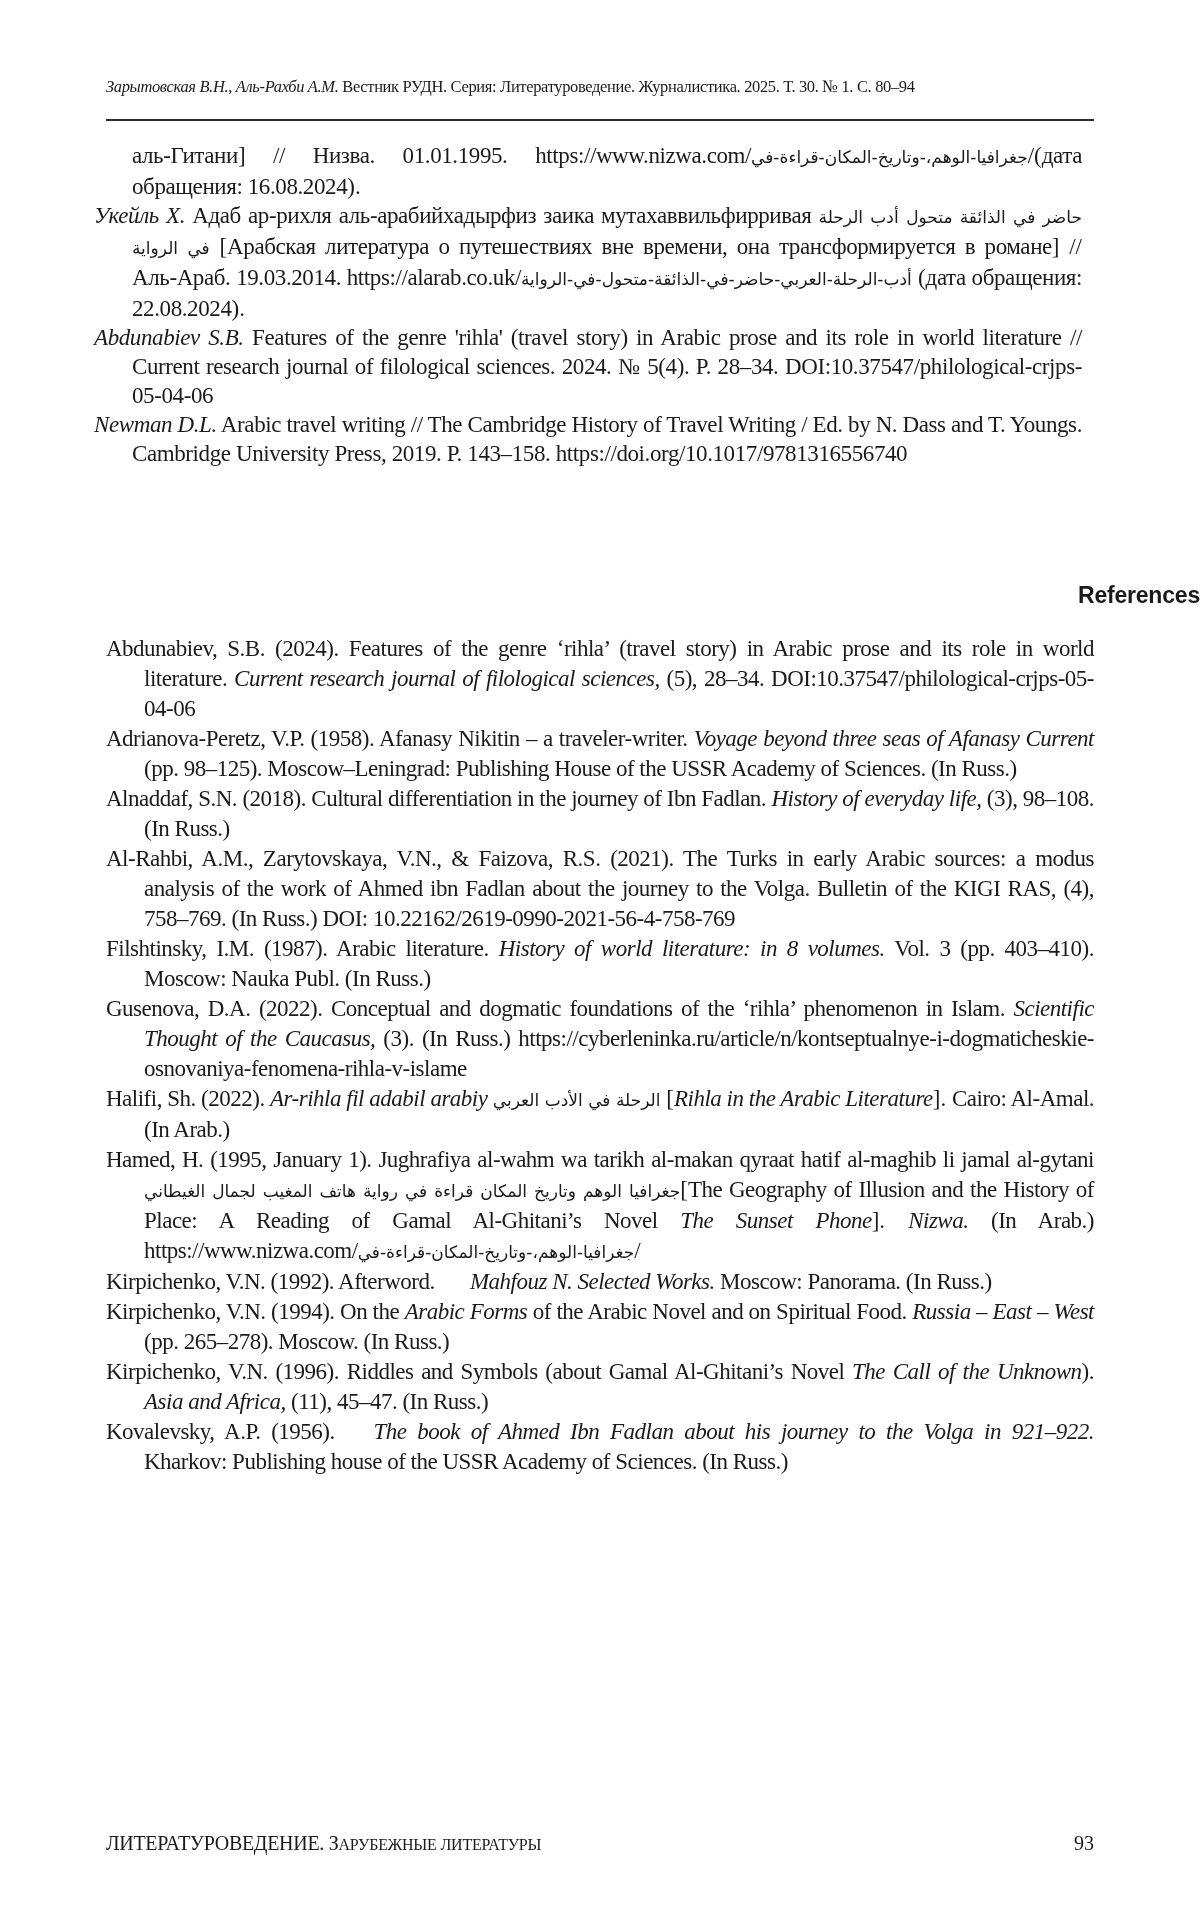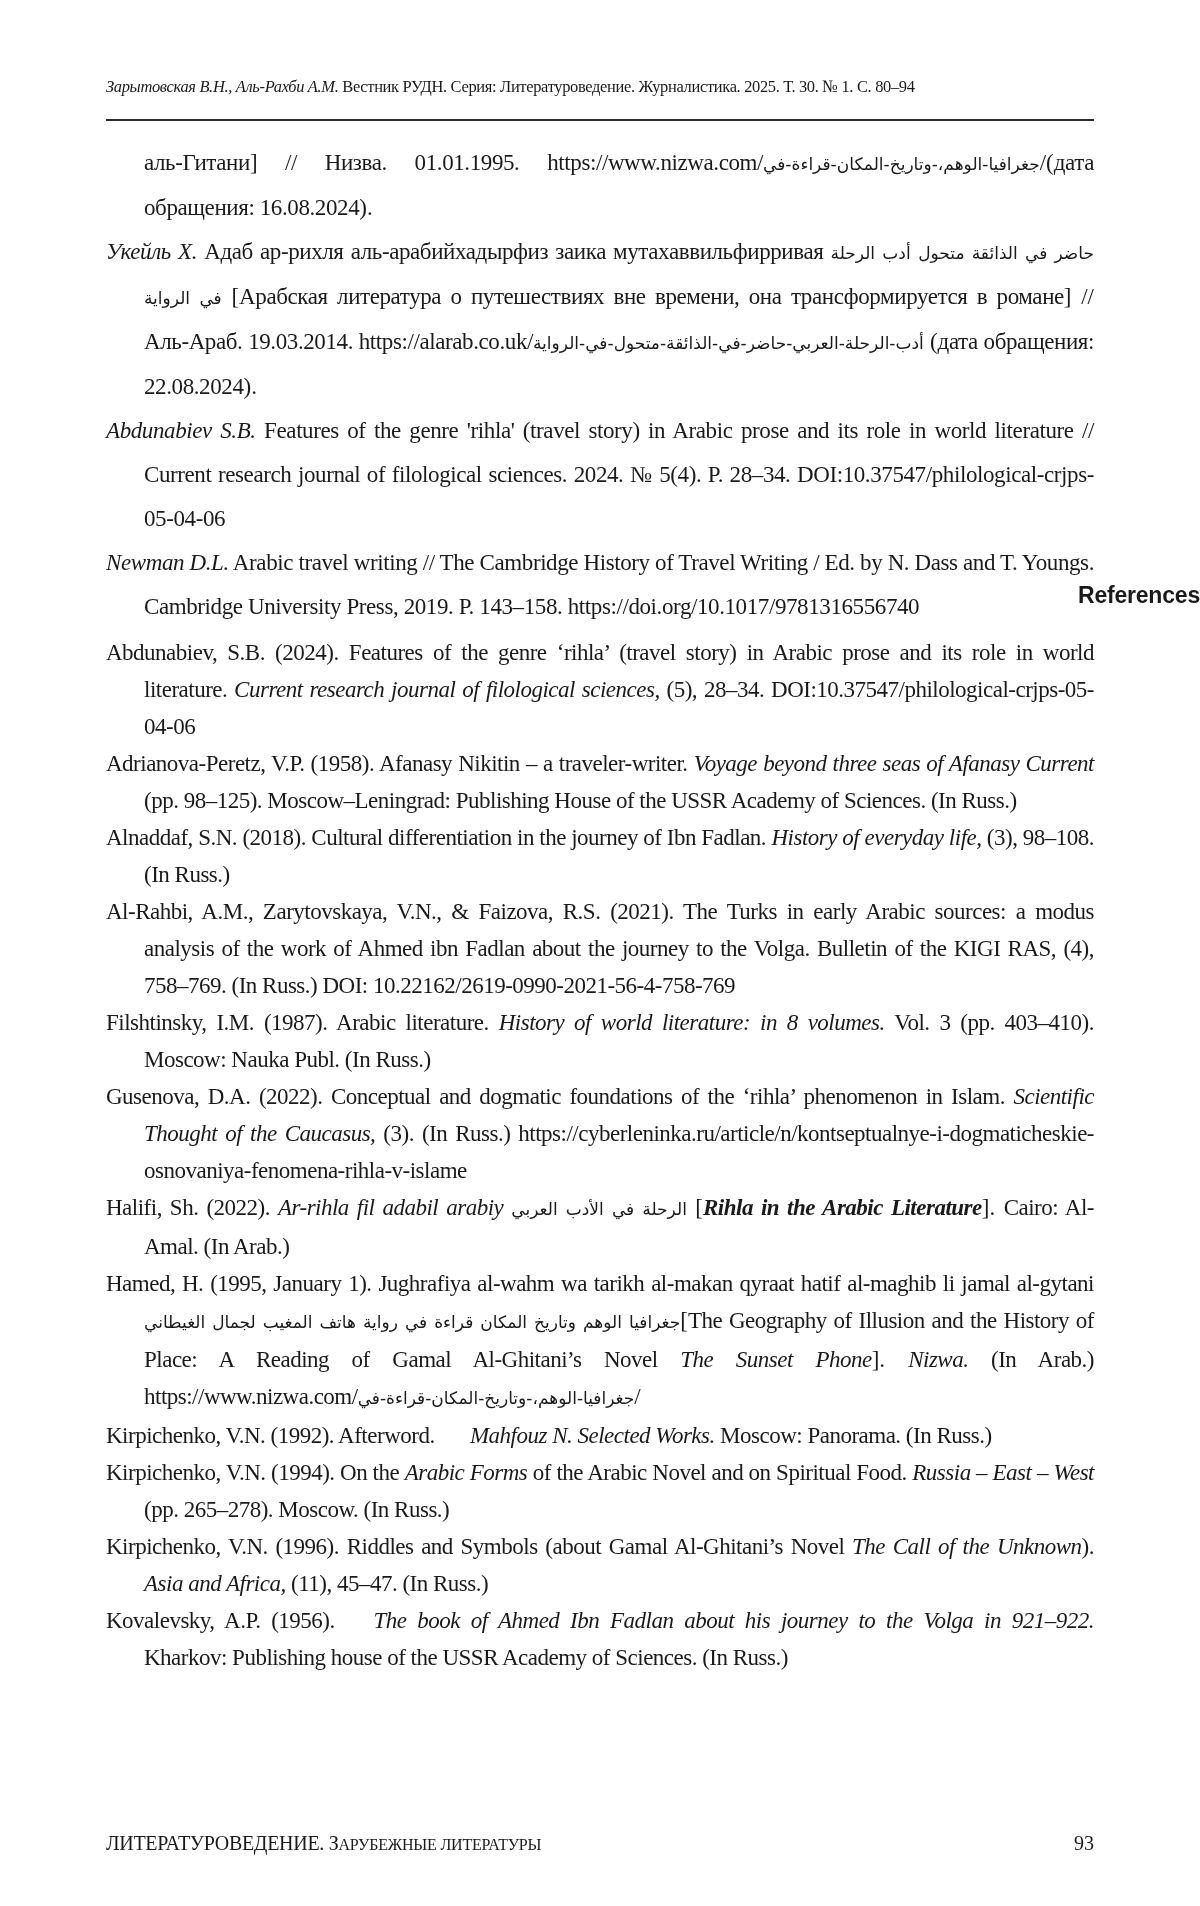--- a/index.html
+++ b/index.html
@@ -11,37 +11,37 @@
     position: absolute; left: 106px; top: 76px; width: 988px;
     font-size: 17.5px; letter-spacing: -0.35px; white-space: nowrap;
     transform: scaleX(0.94); transform-origin: left top;
   }
   .running-head .authors { font-style: italic; }
   .head-rule {
     position: absolute; left: 106px; top: 119px; width: 988px; height: 0;
     border-top: 2px solid #2a2a2a;
   }
   .body-text {
-    position: absolute; left: 106px; top: 141px; width: 988px;
-    font-size: 23px; line-height: 44px; letter-spacing: -0.4px;
+    position: absolute; left: 94px; top: 141px; width: 988px;
+    font-size: 23px; line-height: 29px; letter-spacing: -0.4px;
   }
   .entry {
     padding-left: 38px; text-indent: -38px; text-align: justify;
     margin: 0;
   }
   .entry .au { font-style: italic; }
   .ar { font-family: "DejaVu Sans", sans-serif; font-size: 17px; letter-spacing: 0; }
   .refs-title {
     position: absolute; left: 0; width: 1200px; top: 582px;
     text-align: right; font-family: "Liberation Sans", sans-serif;
     font-weight: bold; font-size: 23px; letter-spacing: -0.2px;
   }
   .refs {
     position: absolute; left: 106px; top: 634px; width: 988px;
-    font-size: 23px; line-height: 37px; letter-spacing: -0.5px;
+    font-size: 23px; line-height: 30px; letter-spacing: -0.5px;
   }
   .footer {
     position: absolute; left: 106px; top: 1832px; width: 988px;
     font-size: 20px; display: flex; justify-content: space-between;
   }
   .footer .sc-big { letter-spacing: -0.3px; }
   .footer .sc-small { font-size: 16px; letter-spacing: -0.2px; }
 </style>
 </head>
 <body>
@@ -60,21 +60,21 @@
 
 <div class="refs-title">References</div>
 
 <div class="refs" id="refs">
     <p class="entry"><span>Abdunabiev, S.B. (2024). Features of the genre ‘rihla’ (travel story) in Arabic prose and its role in world literature. </span><span style="font-style: italic;">Current research journal of filological sciences,</span><span> (5), 28–34. DOI:10.37547/philological-crjps-05-04-06</span></p>
     <p class="entry"><span>Adrianova-Peretz, V.P. (1958). Afanasy Nikitin – a traveler-writer. </span><span style="font-style: italic;">Voyage beyond three seas of Afanasy Current</span><span> (pp. 98–125). Moscow–Leningrad: Publishing House of the USSR Academy of Sciences. (In Russ.)</span></p>
     <p class="entry"><span>Alnaddaf, S.N. (2018). Cultural differentiation in the journey of Ibn Fadlan. </span><span style="font-style: italic;">History of everyday life,</span><span> (3), 98–108. (In Russ.)</span></p>
     <p class="entry"><span>Al-Rahbi, A.M., Zarytovskaya, V.N., &amp; Faizova, R.S. (2021). The Turks in early Arabic sources: a modus analysis of the work of Ahmed ibn Fadlan about the journey to the Volga. </span><span style=" margin-top: 28px;">Bulletin of the KIGI RAS,</span><span> (4), 758–769. (In Russ.) DOI: 10.22162/2619-0990-2021-56-4-758-769</span></p>
     <p class="entry"><span>Filshtinsky, I.M. (1987). Arabic literature. </span><span style="font-style: italic;">History of world literature: in 8 volumes.</span><span> Vol. 3 (pp. 403–410). Moscow: Nauka Publ. (In Russ.)</span></p>
     <p class="entry"><span>Gusenova, D.A. (2022). Conceptual and dogmatic foundations of the ‘rihla’ phenomenon in Islam. </span><span style="font-style: italic;">Scientific Thought of the Caucasus,</span><span> (3). (In Russ.) https://cyberleninka.ru/article/n/kontseptualnye-i-dogmaticheskie-osnovaniya-fenomena-rihla-v-islame</span></p>
-    <p class="entry"><span>Halifi, Sh. (2022). </span><span style="font-style: italic;">Ar-rihla fil adabil arabiy </span><span class="ar" dir="rtl">الرحلة في الأدب العربي</span><span> [</span><span style="font-style: italic; font-weight: bold;">Rihla in the Arabic Literature</span><span>]. Cairo: Al-Amal. (In Arab.)</span></p>
+    <p class="entry"><span>Halifi, Sh. (2022). </span><span style="font-style: italic;">Ar-rihla fil adabil arabiy </span><span class="ar" dir="rtl">الرحلة في الأدب العربي</span><span> [</span><span style="font-style: italic;">Rihla in the Arabic Literature</span><span>]. Cairo: Al-Amal. (In Arab.)</span></p>
     <p class="entry"><span>Hamed, H. (1995, January 1). Jughrafiya al-wahm wa tarikh al-makan qyraat hatif al-maghib li jamal al-gytani </span><span class="ar" dir="rtl">جغرافيا الوهم وتاريخ المكان قراءة في رواية هاتف المغيب لجمال الغيطاني</span><span>[The Geography of Illusion and the History of Place: A Reading of Gamal Al-Ghitani’s Novel </span><span style="font-style: italic;">The Sunset Phone</span><span>]. </span><span style="font-style: italic;">Nizwa.</span><span> (In Arab.) https://www.nizwa.com/</span><span class="ar" dir="rtl">جغرافيا-الوهم،-وتاريخ-المكان-قراءة-في</span><span>/</span></p>
     <p class="entry"><span>Kirpichenko, V.N. (1992). Afterword. </span><span style="font-style: italic; margin-left: 30px;">Mahfouz N. Selected Works.</span><span> Moscow: Panorama. (In Russ.)</span></p>
     <p class="entry"><span>Kirpichenko, V.N. (1994). On the </span><span style="font-style: italic;">Arabic Forms</span><span> of the Arabic Novel and on Spiritual Food. </span><span style="font-style: italic;">Russia – East – West</span><span> (pp. 265–278). Moscow. (In Russ.)</span></p>
     <p class="entry"><span>Kirpichenko, V.N. (1996). Riddles and Symbols (about Gamal Al-Ghitani’s Novel </span><span style="font-style: italic;">The Call of the Unknown</span><span>). </span><span style="font-style: italic;">Asia and Africa,</span><span> (11), 45–47. (In Russ.)</span></p>
     <p class="entry"><span>Kovalevsky, A.P. (1956). </span><span style="font-style: italic; margin-left: 28px;">The book of Ahmed Ibn Fadlan about his journey to the Volga in 921–922.</span><span> Kharkov: Publishing house of the USSR Academy of Sciences. (In Russ.)</span></p>
   </div>
 
 <div class="footer">
   <span>
     <span class="sc-big">ЛИТЕРАТУРОВЕДЕНИЕ.</span><span class="sc-big"> З</span><span class="sc-small">АРУБЕЖНЫЕ ЛИТЕРАТУРЫ</span>

